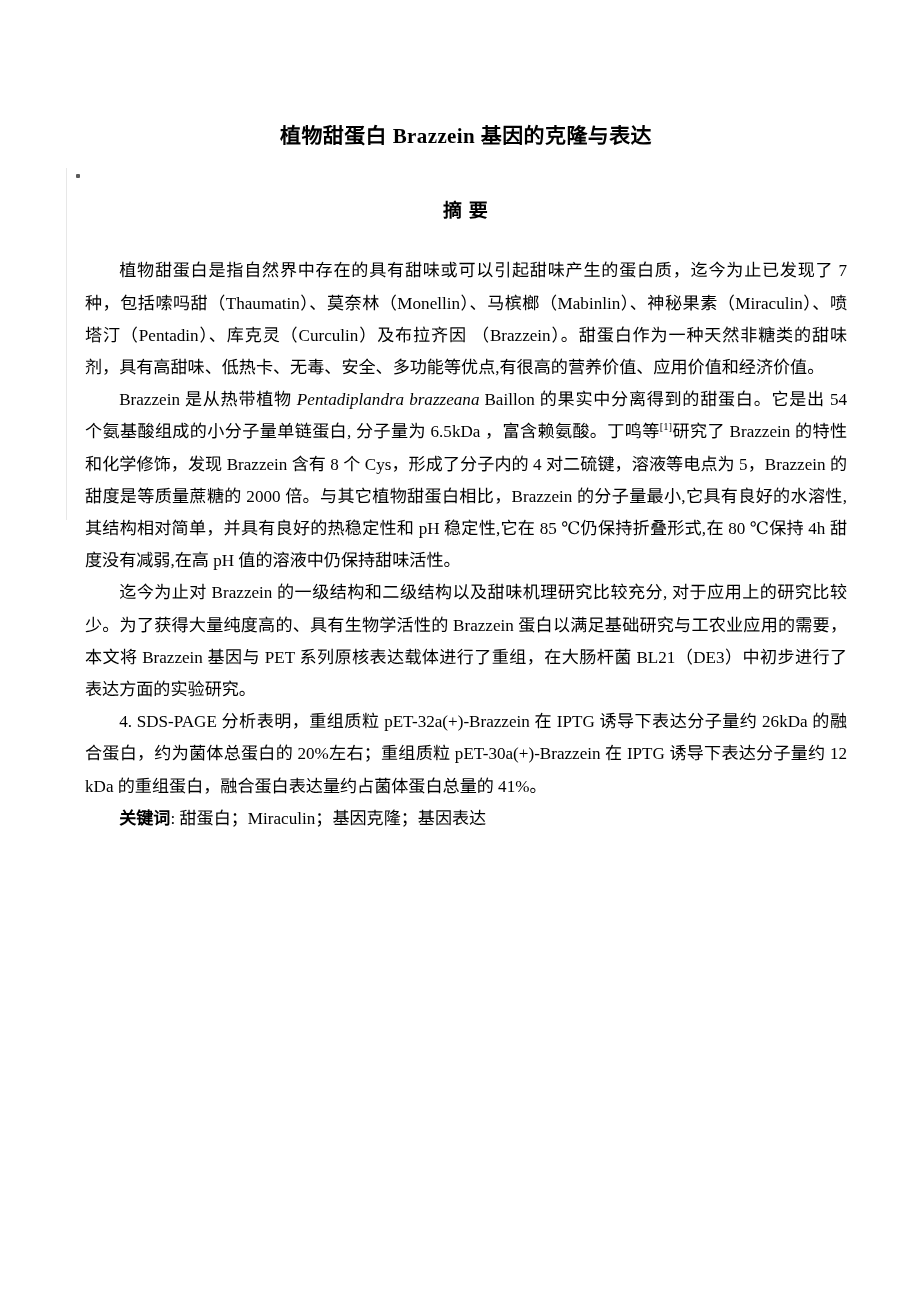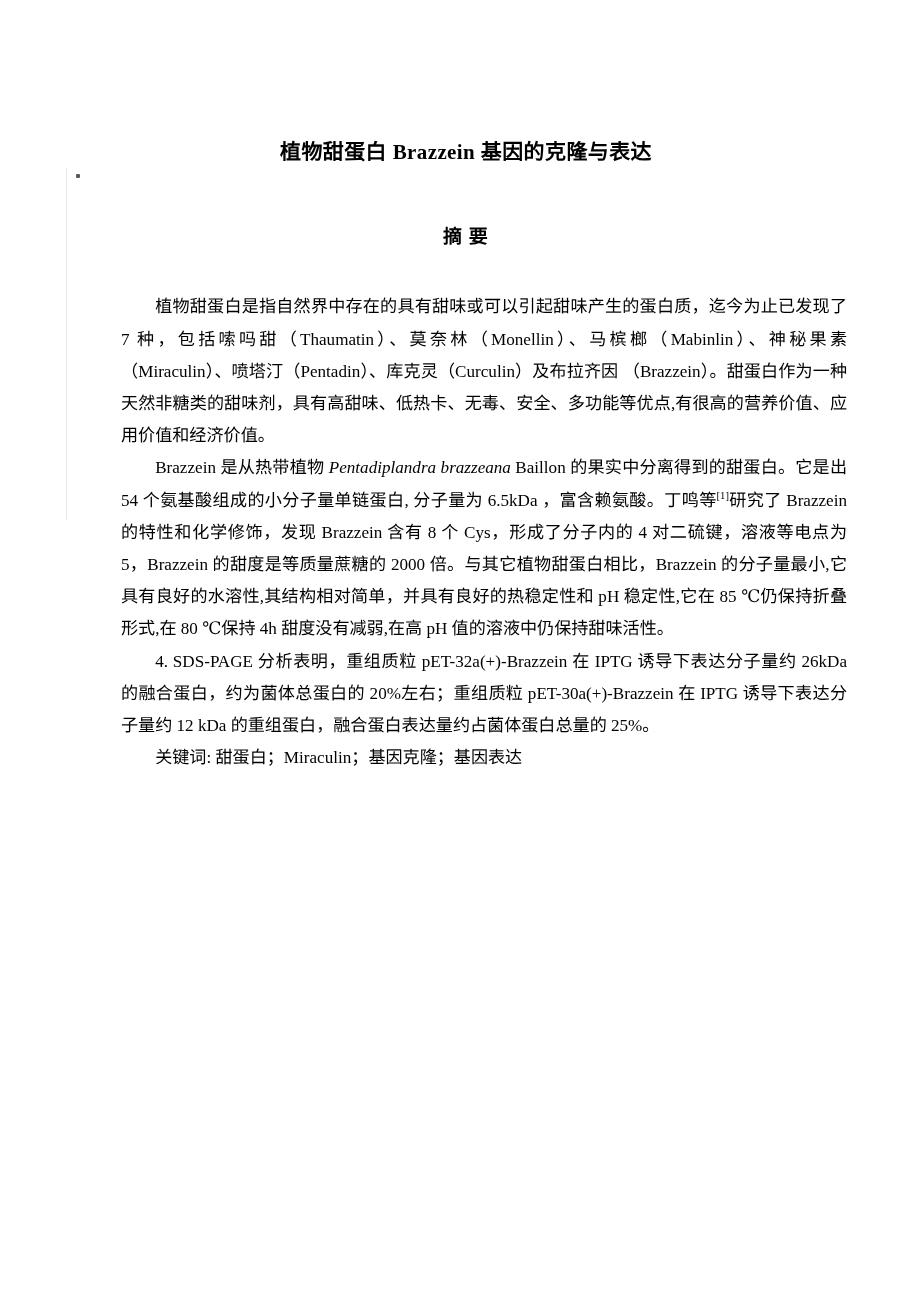--- a/index.html
+++ b/index.html
@@ -16,21 +16,21 @@
     position: relative;
     width: 920px;
     height: 1302px;
     background: #ffffff;
     overflow: hidden;
     box-sizing: border-box;
   }
   .content {
     position: absolute;
     left: 85px;
-    top: 16px;
+    top: 0;
     width: 762px;
   }
   
   .scan-dot {
     position: absolute;
     left: 76px;
     top: 174px;
     width: 4px;
     height: 4px;
     background: #5a5a5a;
@@ -47,48 +47,47 @@
   .doc-title {
     margin: 0;
     padding-top: 123px;
     font-size: 21px;
     font-weight: bold;
     text-align: center;
     letter-spacing: 0.4px;
     line-height: 1.3;
   }
   .section-heading {
-    margin: 13px;
+    margin: 3px;
     padding-top: 42px;
     font-size: 19px;
     font-weight: bold;
     text-align: center;
     letter-spacing: 1px;
   }
   .abstract-body {
     padding-top: 30px;
-    margin-left: 36px;
   }
   p.para {
     margin: 0;
     font-size: 17.1px;
     line-height: 32.2px;
     text-align: justify;
     text-justify: inter-ideograph;
     text-indent: 2em;
     word-break: break-word;
   }
   .keywords {
     margin: 0;
     font-size: 17.1px;
     line-height: 32.2px;
     text-indent: 2em;
   }
   .kw-label {
-    font-weight: normal;
+    font-weight: bold;
   }
   i, .sci {
     font-style: italic;
   }
   sup {
     font-size: 0.62em;
     vertical-align: super;
     line-height: 0;
   }
 </style>
@@ -105,25 +104,26 @@
     <h1 class="doc-title">植物甜蛋白 Brazzein 基因的克隆与表达</h1>
 
     <h2 class="section-heading">摘 要</h2>
 
     <div class="abstract-body">
 
       <p class="para">植物甜蛋白是指自然界中存在的具有甜味或可以引起甜味产生的蛋白质，迄今为止已发现了 7 种，包括嗦吗甜（Thaumatin）、莫奈林（Monellin）、马槟榔（Mabinlin）、神秘果素（Miraculin）、喷塔汀（Pentadin）、库克灵（Curculin）及布拉齐因 （Brazzein）。甜蛋白作为一种天然非糖类的甜味剂，具有高甜味、低热卡、无毒、安全、多功能等优点,有很高的营养价值、应用价值和经济价值。</p>
 
       <p class="para">Brazzein 是从热带植物 <i>Pentadiplandra brazzeana</i> Baillon 的果实中分离得到的甜蛋白。它是出 54 个氨基酸组成的小分子量单链蛋白, 分子量为 6.5kDa ，富含赖氨酸。丁鸣等<sup>[1]</sup>研究了 Brazzein 的特性和化学修饰，发现 Brazzein 含有 8 个 Cys，形成了分子内的 4 对二硫键，溶液等电点为 5，Brazzein 的甜度是等质量蔗糖的 2000 倍。与其它植物甜蛋白相比，Brazzein 的分子量最小,它具有良好的水溶性,其结构相对简单，并具有良好的热稳定性和 pH 稳定性,它在 85 ℃仍保持折叠形式,在 80 ℃保持 4h 甜度没有减弱,在高 pH 值的溶液中仍保持甜味活性。</p>
 
+      <p class="para">迄今为止对 Brazzein 的一级结构和二级结构以及甜味机理研究比较充分, 对于应用上的研究比较少。为了获得大量纯度高的、具有生物学活性的 Brazzein 蛋白以满足基础研究与工农业应用的需要，本文将 Brazzein 基因与 PET 系列原核表达载体进行了重组，在大肠杆菌 BL21（DE3）中初步进行了表达方面的实验研究。</p>
 
 
 
 
-      <p class="para">4. SDS-PAGE 分析表明，重组质粒 pET-32a(+)-Brazzein 在 IPTG 诱导下表达分子量约 26kDa 的融合蛋白，约为菌体总蛋白的 20%左右；重组质粒 pET-30a(+)-Brazzein 在 IPTG 诱导下表达分子量约 12 kDa 的重组蛋白，融合蛋白表达量约占菌体蛋白总量的 25%。</p>
+      <p class="para">4. SDS-PAGE 分析表明，重组质粒 pET-32a(+)-Brazzein 在 IPTG 诱导下表达分子量约 26kDa 的融合蛋白，约为菌体总蛋白的 20%左右；重组质粒 pET-30a(+)-Brazzein 在 IPTG 诱导下表达分子量约 12 kDa 的重组蛋白，融合蛋白表达量约占菌体蛋白总量的 41%。</p>
 
 
       <p class="keywords">
         <span class="kw-label">关键词</span><span>: </span><span>甜蛋白；Miraculin；基因克隆；基因表达</span>
       </p>
 
     </div>
   </div>
 </div>
 

